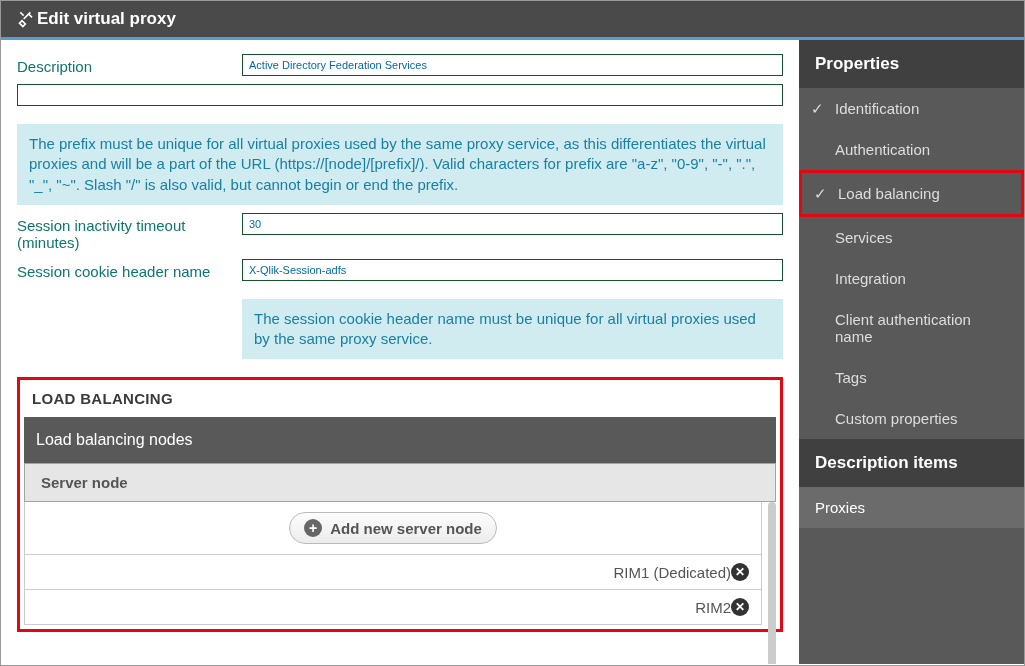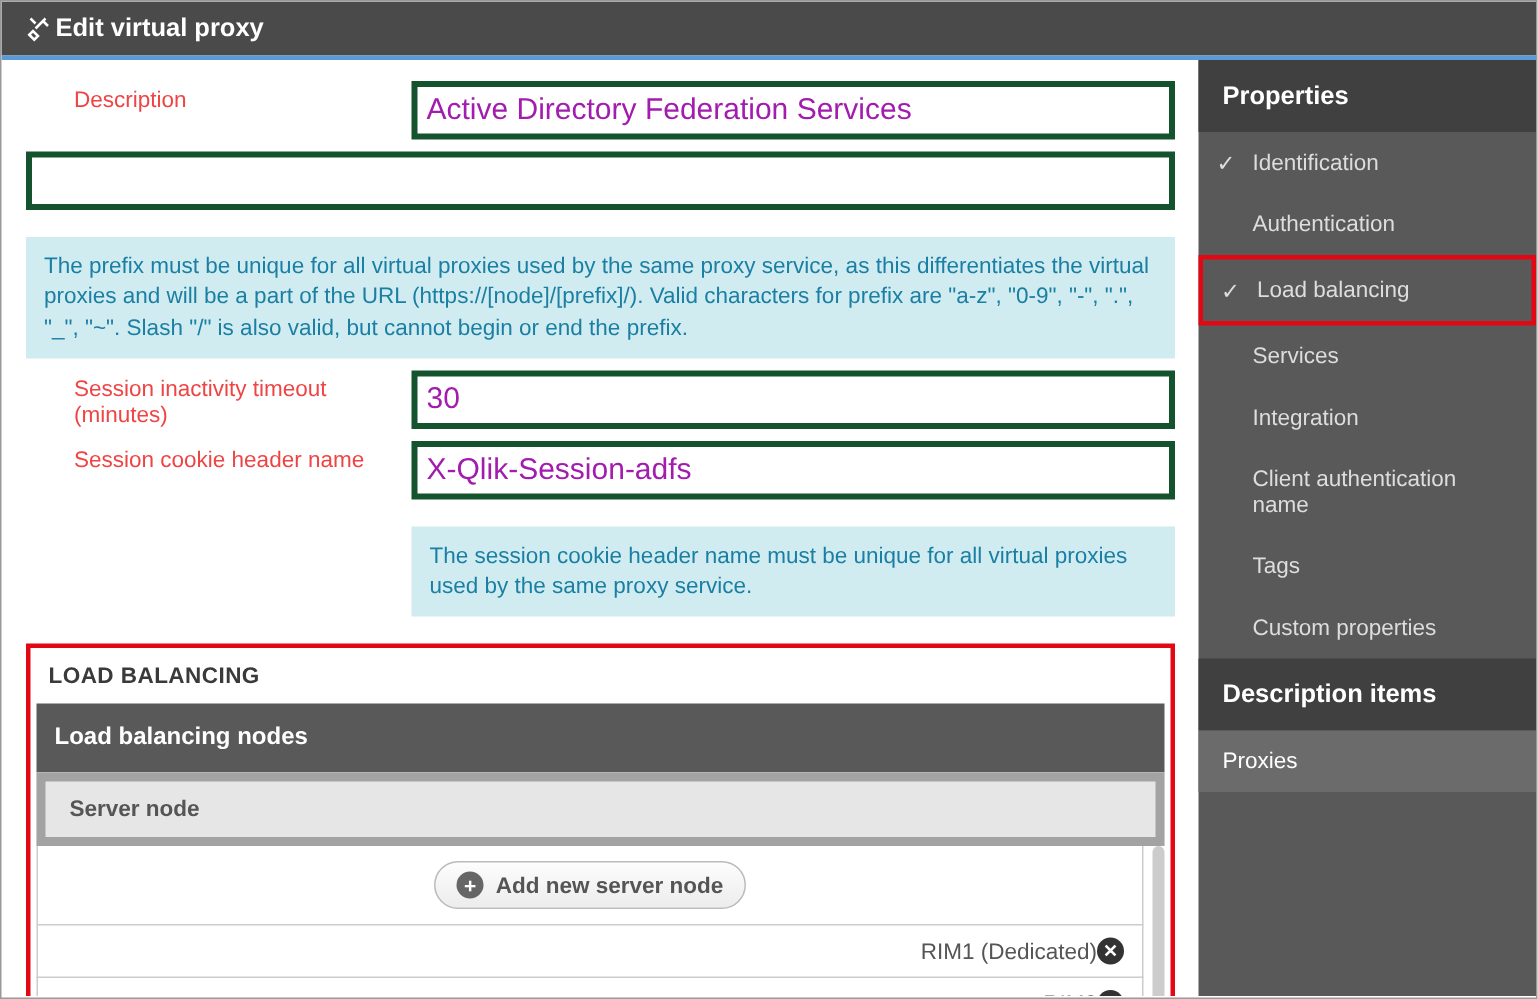--- a/index.html
+++ b/index.html
@@ -6,29 +6,29 @@
 body { font-family: Arial, sans-serif; font-size: 14px; color: #333; background: #fff; width: 1025px; height: 666px; overflow: hidden; border: 1px solid #999; }
 
 .header { background: #4a4a4a; color: #fff; padding: 8px 16px; display: flex; align-items: center; font-size: 17px; font-weight: bold; }
 .header-accent { height: 3px; background: #5b9bd5; }
 
 .layout { display: flex; height: calc(100% - 40px); }
 .main { flex: 1; padding: 14px 16px 16px 16px; overflow-y: auto; }
 .sidebar { width: 225px; background: #595959; color: #fff; }
 
 .form-row { display: flex; align-items: flex-start; margin-bottom: 8px; }
-.form-label { width: 225px; padding-top: 4px; color: #ef4444; font-size: 15px; margin-left: 32px; }
+.form-label { width: 225px; padding-top: 4px; color: #0f766e; font-size: 15px; }
 .form-field { flex: 1; }
-.form-field input { width: 100%; border: 4px solid #14532d; padding: 4px 6px; font-size: 20px; color: #a21caf; }
+.form-field input { width: 100%; border: 1px solid #14532d; padding: 4px 6px; font-size: 11px; color: #0369a1; }
 .info-box { background: #d0ecf0; color: #1a7fa3; padding: 10px 12px; font-size: 15px; margin-top: 18px; line-height: 1.35; }
 
 .highlight-box { border: 3px solid #e30613; padding: 4px; margin-top: 18px; }
 .section-title { font-weight: bold; font-size: 15px; letter-spacing: 0.3px; padding: 6px 8px 10px 8px; color: #3a3a3a; }
-.subheader { background: #595959; color: #fff; font-weight: bold; font-size: 16px; padding: 14px 12px; }
-.table-header { background: #e6e6e6; border: 6px solid #a3a3a3; padding: 10px 16px; font-weight: bold; color: #555; font-size: 15px; }
+.subheader { background: #595959; color: #fff; font-weight: normal; font-size: 16px; padding: 14px 12px; }
+.table-header { background: #e6e6e6; border: 1px solid #a3a3a3; padding: 10px 16px; font-weight: bold; color: #555; font-size: 15px; }
 .add-row { border: 1px solid #ccc; border-top: none; padding: 10px; text-align: center; position: relative; }
 .add-btn { display: inline-flex; align-items: center; gap: 8px; background: linear-gradient(#fdfdfd, #ececec); border: 1px solid #bbb; border-radius: 16px; padding: 6px 14px; font-size: 15px; font-weight: bold; color: #555; cursor: pointer; }
 .plus-circle { width: 18px; height: 18px; border-radius: 50%; background: #666; color: #fff; display: inline-flex; align-items: center; justify-content: center; font-size: 14px; font-weight: bold; line-height: 1; }
 .node-row { border: 1px solid #ccc; border-top: none; padding: 8px 12px; display: flex; justify-content: flex-end; align-items: center; font-size: 15px; color: #555; }
 .remove-icon { width: 18px; height: 18px; border-radius: 50%; background: #333; color: #fff; display: inline-flex; align-items: center; justify-content: center; font-size: 12px; cursor: pointer; font-weight: bold; }
 .scrollbar-hint { position: absolute; right: 0; top: 0; bottom: -70px; width: 8px; background: #ccc; border-radius: 4px; }
 .nodes-wrap { position: relative; padding-right: 14px; }
 
 .side-title { background: #404040; font-weight: bold; font-size: 17px; padding: 14px 16px; }
 .side-item { padding: 12px 16px 12px 36px; font-size: 15px; cursor: pointer; position: relative; color: #ddd; }

